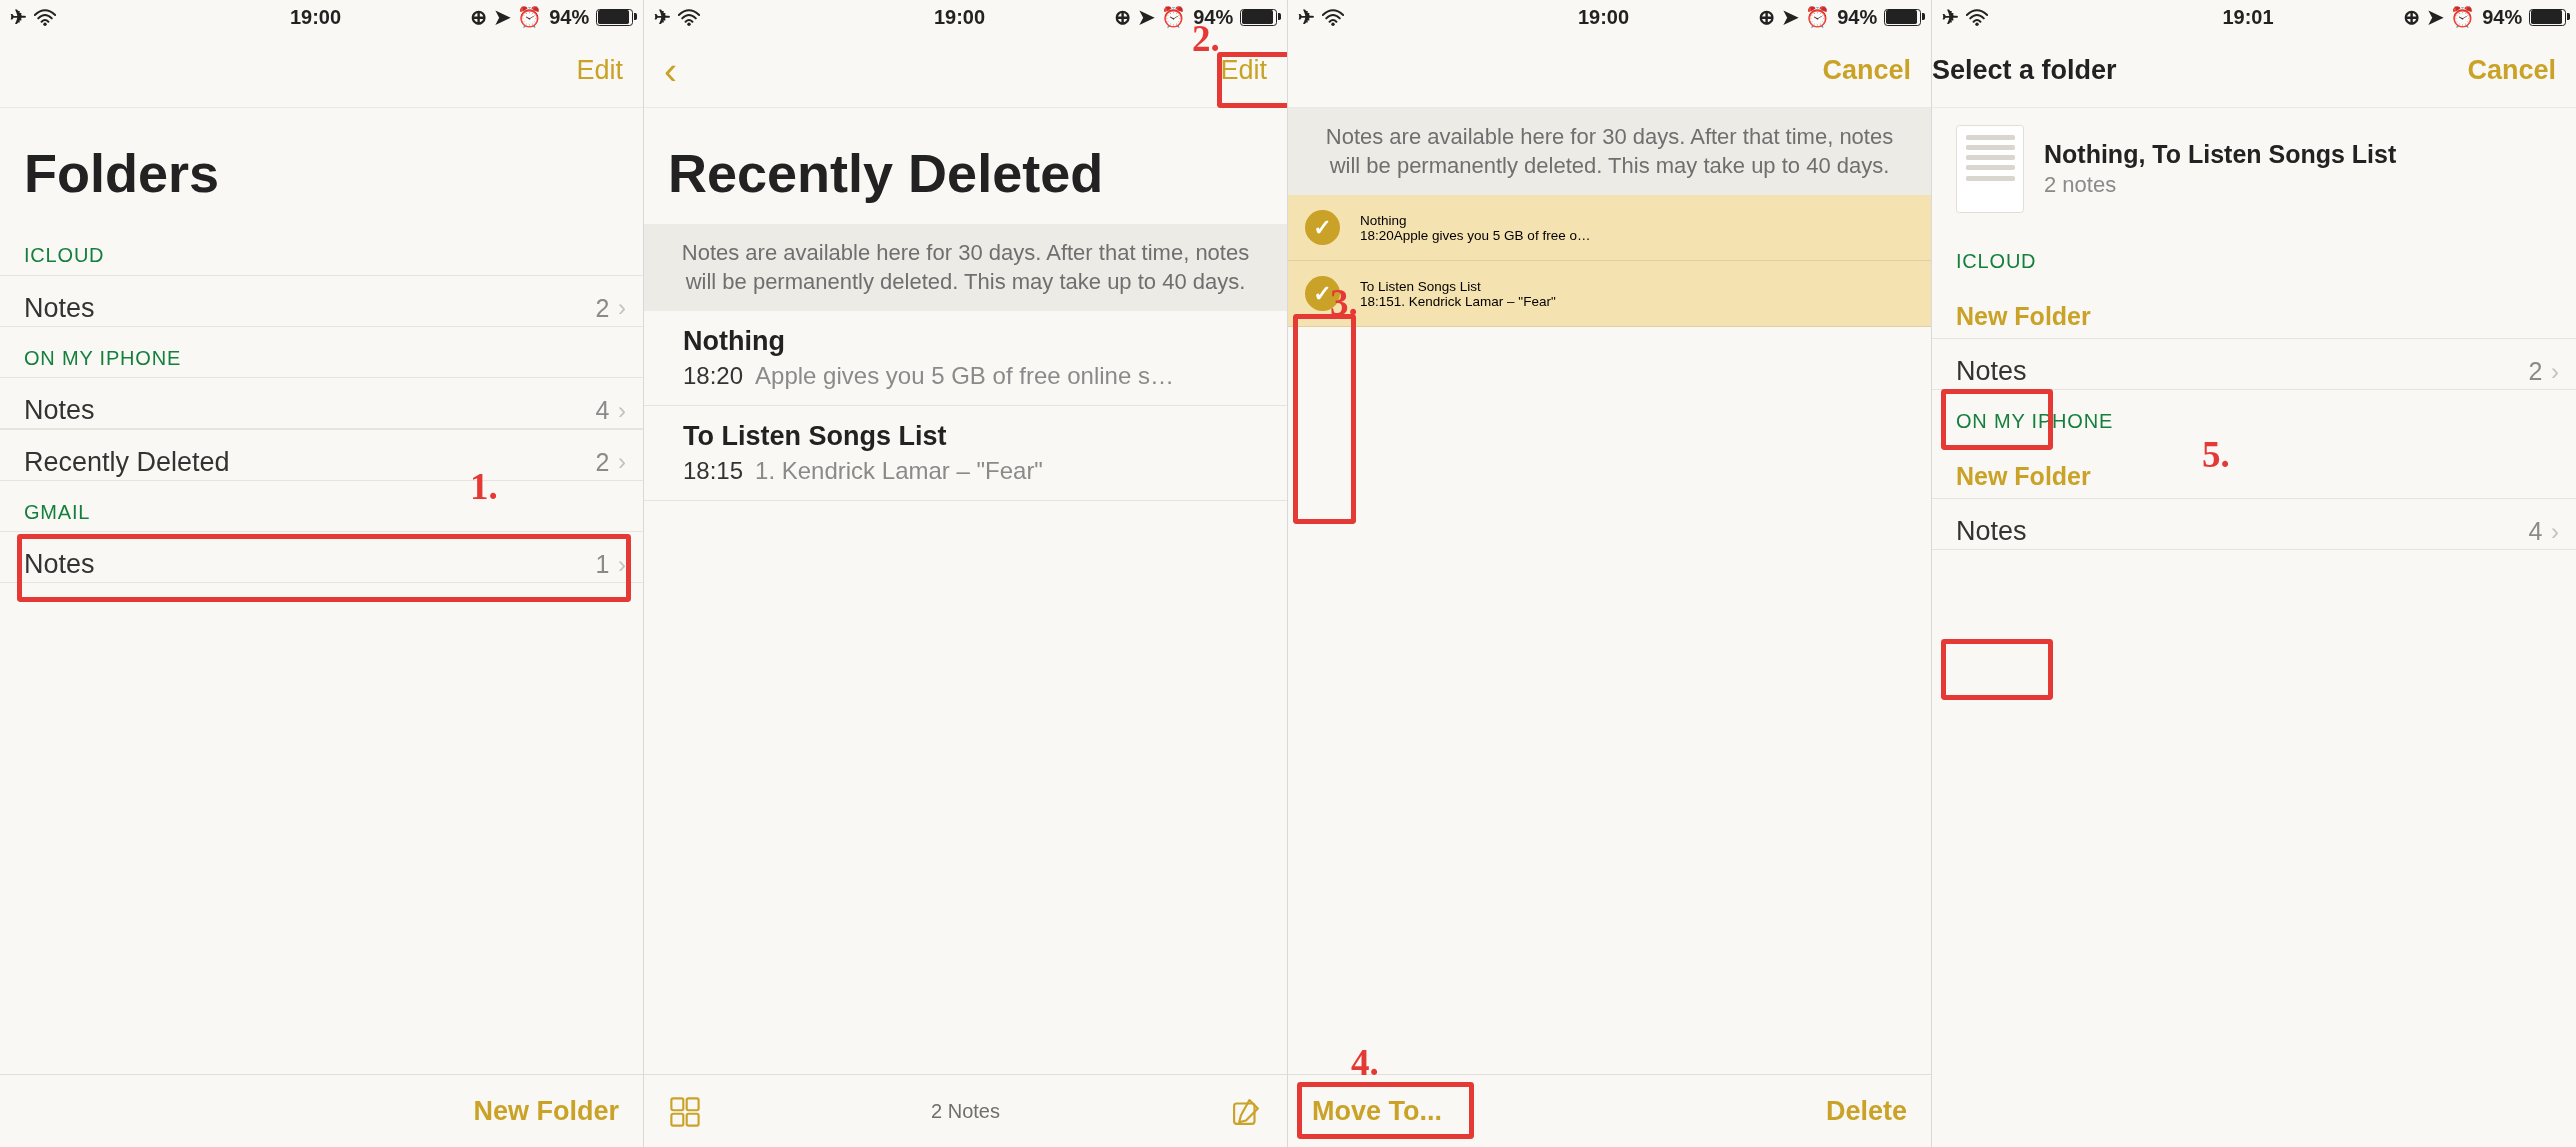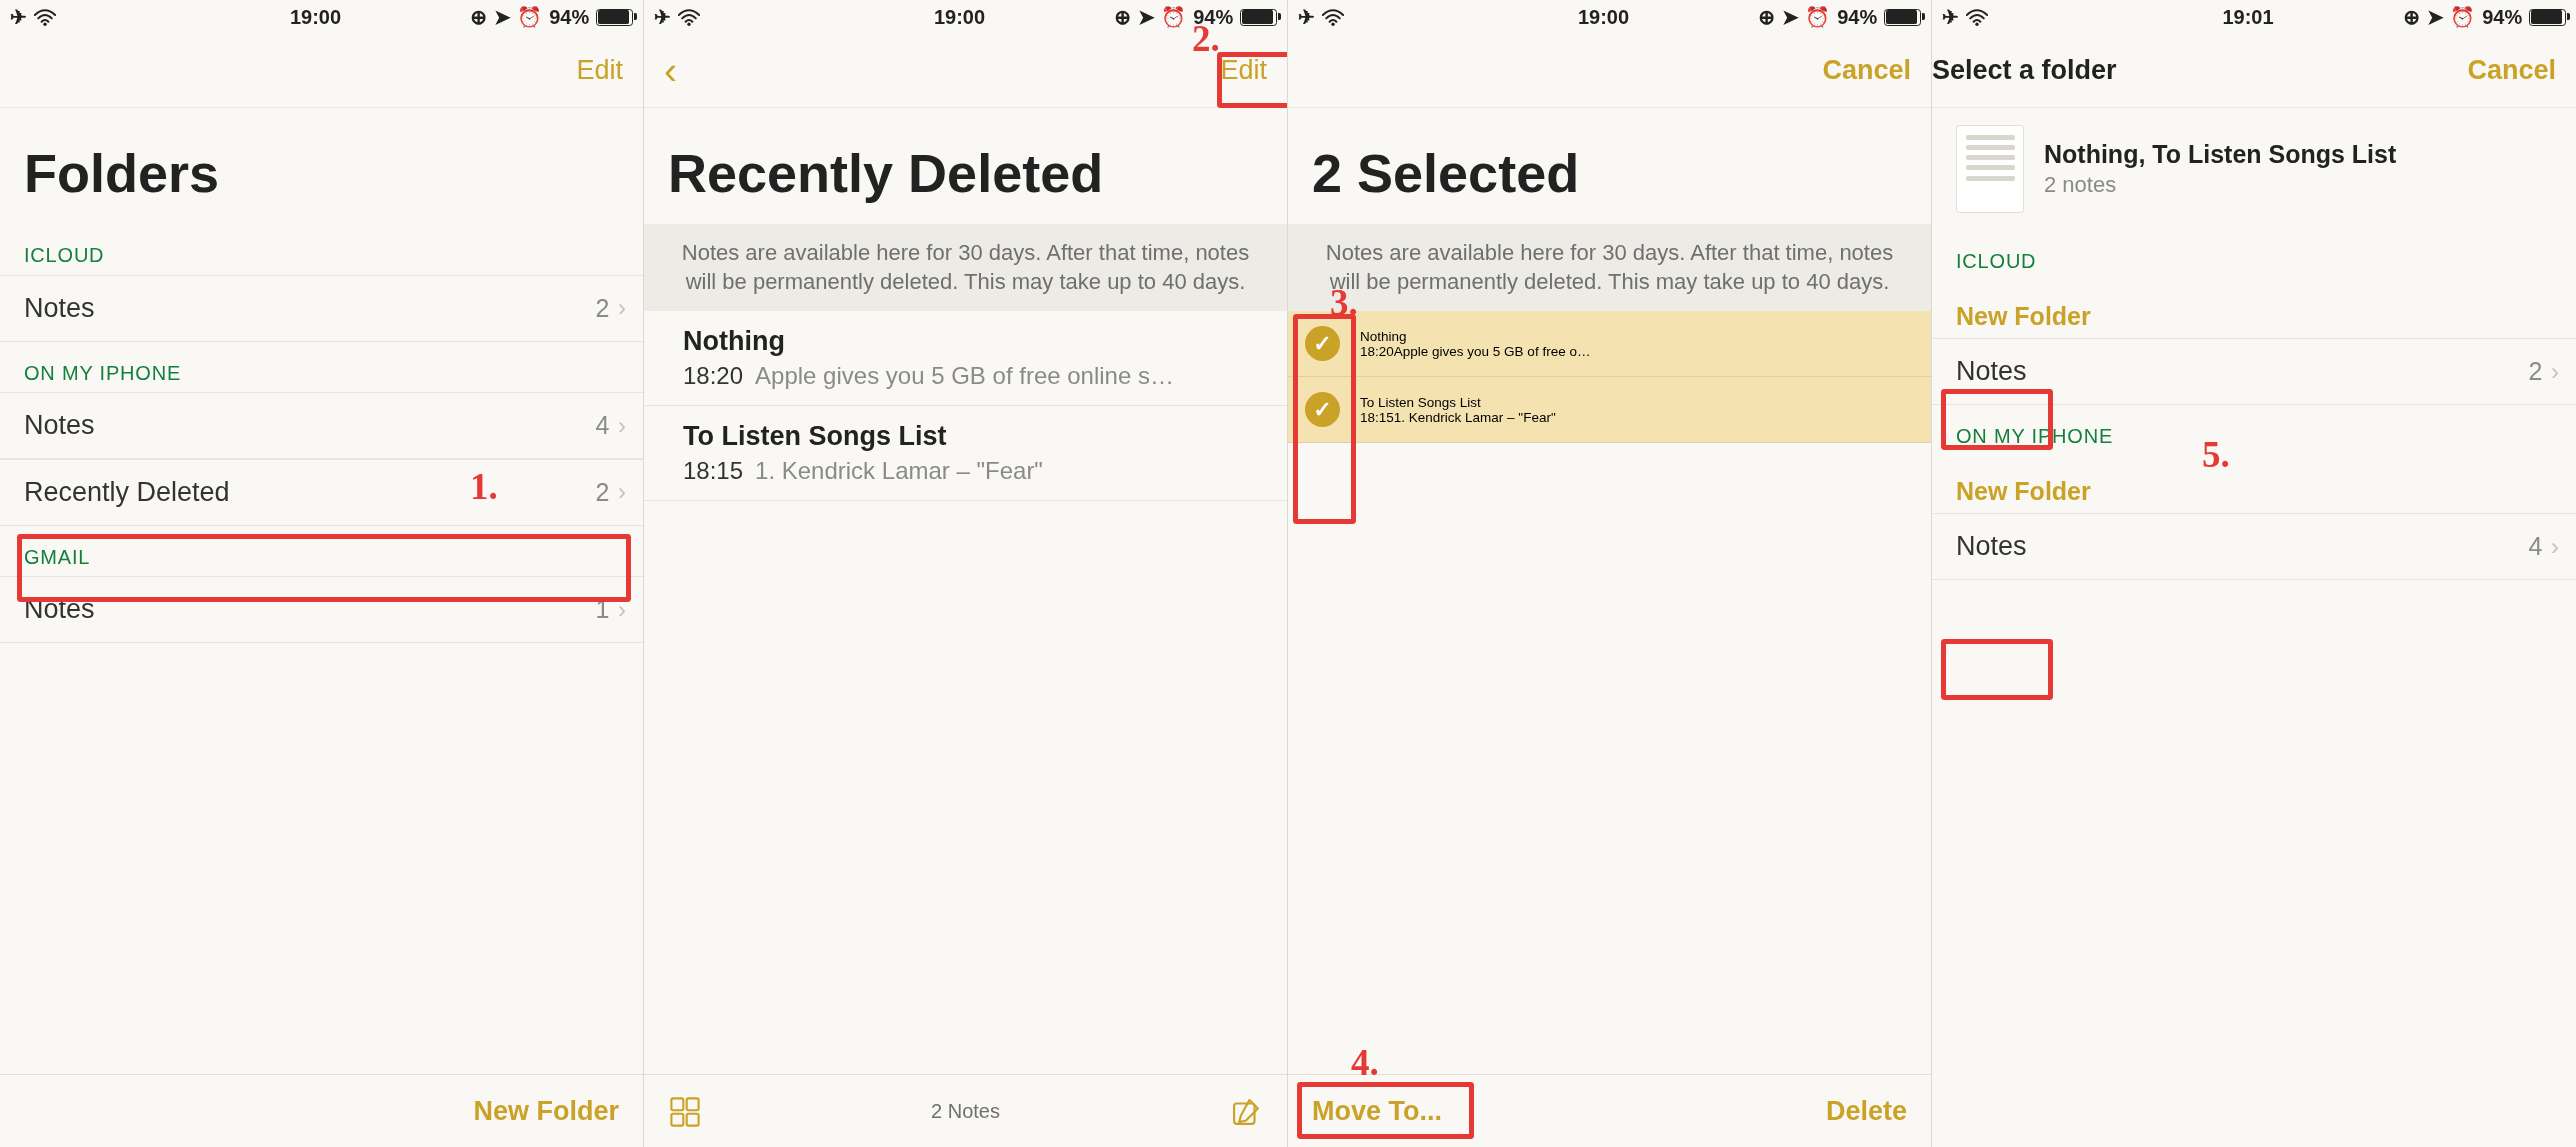--- a/index.html
+++ b/index.html
@@ -25,21 +25,21 @@
   .nav-back { font-size: 39px; color: #c9a227; line-height: 1; }
 
   
   .bigtitle { font-size: 54px; font-weight: 700; color: #222; padding: 34px 24px 20px 24px; }
 
   
   .sect { font-size: 20px; color: #15803d; letter-spacing: 0.8px; padding: 20px 24px 8.5px 24px; text-transform: uppercase; }
   .sect.accent { color: #c9a227; font-weight: 600; text-transform: none; font-size: 25px; letter-spacing: 0; }
 
   
-  .row { display: flex; align-items: center; justify-content: space-between; padding: 17px 17px 17px 24px; border-top: 0.8px solid #e6e4dd; border-bottom: 0.8px solid #e6e4dd; margin-top: -0.8px; background: #f9f8f4; text-align: center; }
+  .row { display: flex; align-items: center; justify-content: space-between; padding: 17px 17px 2px 24px; border-top: 0.8px solid #e6e4dd; border-bottom: 0.8px solid #e6e4dd; margin-top: -0.8px; background: #f9f8f4; text-align: center; }
   .row .rl { font-size: 27px; color: #333; }
   .row .rr { display: flex; align-items: center; gap: 8.5px; font-size: 25px; color: #8a8a8a; }
   .chev { font-size: 24px; color: #c5c3bc; }
 
   
   .banner { background: #ecebe6; color: #6f6f6f; font-size: 22px; text-align: center; padding: 15px 20px; line-height: 1.3; }
 
   
   .note { padding: 15px 24px 15px 39px; border-bottom: 0.8px solid #e6e4dd; }
   .note .nt { font-size: 27px; font-weight: 600; color: #222; margin-bottom: 5px; }
@@ -239,21 +239,20 @@
             </span>
           </span>
       </span>
     </div>
 
     <div class="nav">
       <span></span>
       <span class="nav-btn bold">Cancel</span>
     </div>
 
-    <div class="bigtitle">2 Selected</div>
 
     <div class="banner">Notes are available here for 30 days. After that time, notes will be permanently deleted. This may take up to 40 days.</div>
 
     <div class="noteSel">
       <span class="selchk">✓</span>
       <span class="ncol">
         <div class="nt">Nothing</div>
         <div class="nb"><span class="tm">18:20</span><span>Apple gives you 5 GB of free o…</span></div>
       </span>
     </div>

